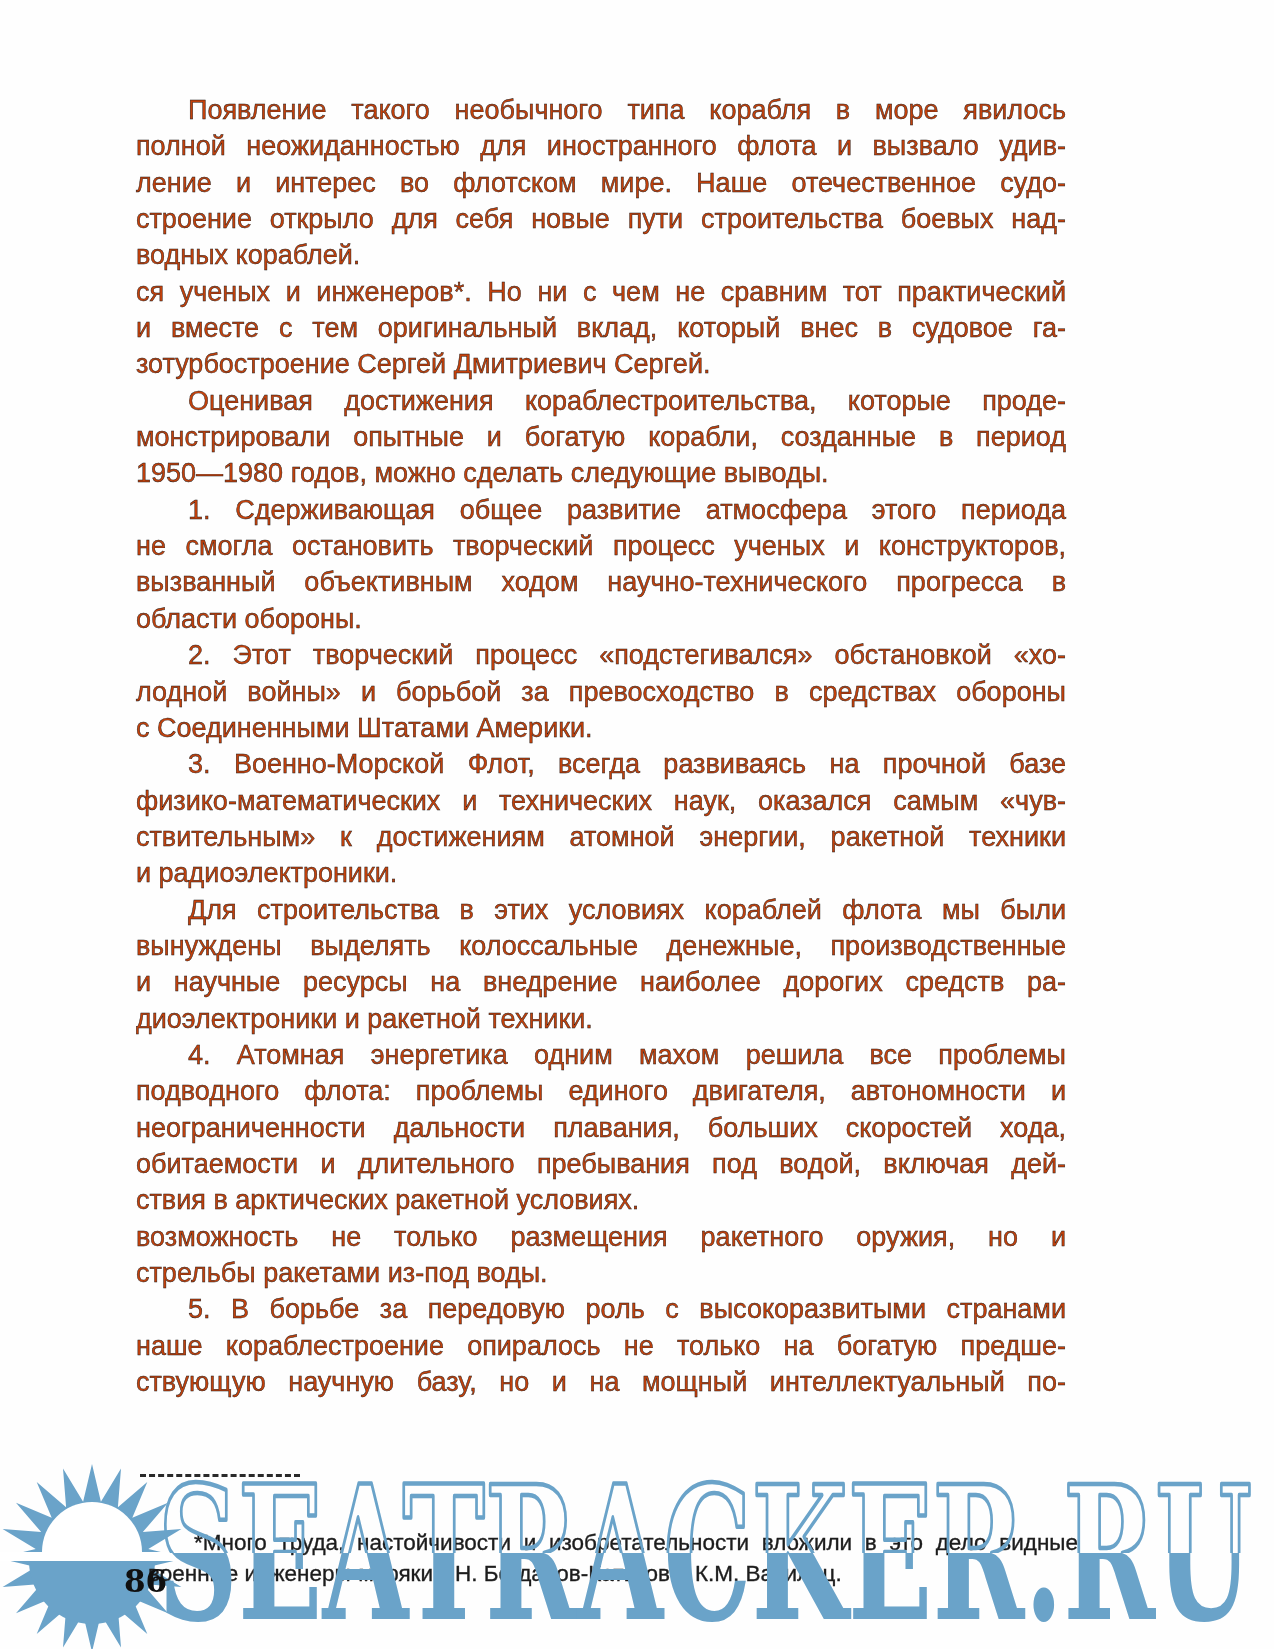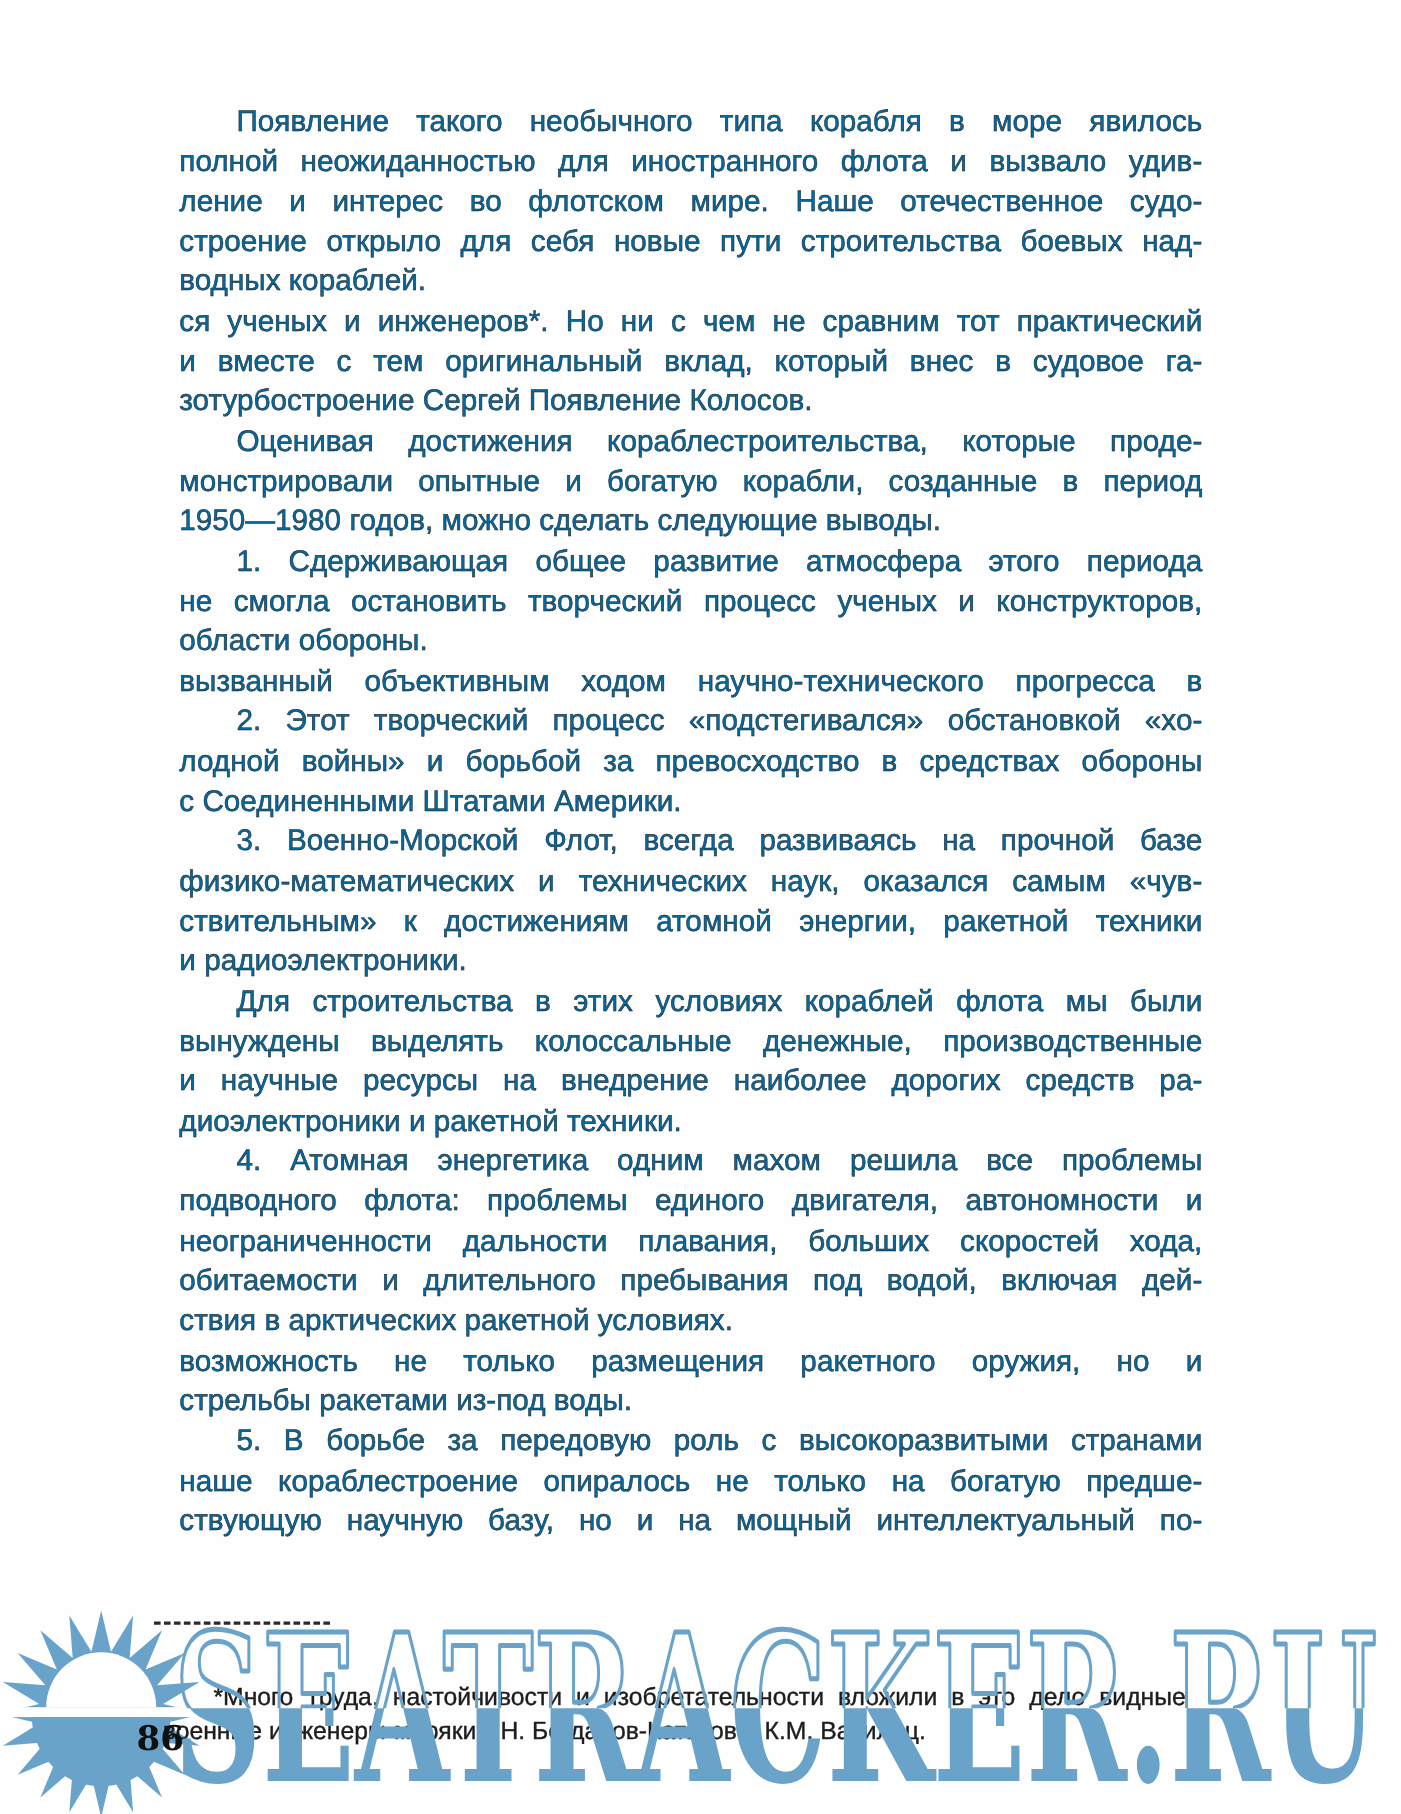--- a/index.html
+++ b/index.html
@@ -2,22 +2,22 @@
 <html><head>
 <meta charset="utf-8">
 <style>
   html,body{margin:0;padding:0;}
   body{
     width:1274px;height:1649px;position:relative;overflow:hidden;
     background:#ffffff;font-family:"Liberation Sans",sans-serif;
   }
   .page{position:absolute;inset:0;background:#fefefe;}
   .body-text{
-    position:absolute;left:163px;top:92px;width:930px;
-    font-size:27px;line-height:36.35px;color:#0369a1;
+    position:absolute;left:136px;top:92px;width:930px;
+    font-size:27px;line-height:36.35px;color:#c2410c;
     -webkit-text-stroke:0.45px #1b1b1b;
     z-index:3;
   }
   .line{text-align:justify;text-align-last:justify;}
   .line.pfirst{text-indent:52px;}
   .line.plast{text-align-last:left;}
   .fn-rule{
     position:absolute;left:140px;top:1474px;width:160px;height:0;
     border-top:3px dashed #2a2a2a;z-index:3;
   }
@@ -45,32 +45,32 @@
       <div class="paragraph">
         <div class="line pfirst">Появление такого необычного типа корабля в море явилось</div>
         <div class="line">полной неожиданностью для иностранного флота и вызвало удив-</div>
         <div class="line">ление и интерес во флотском мире. Наше отечественное судо-</div>
         <div class="line">строение открыло для себя новые пути строительства боевых над-</div>
         <div class="line plast">водных кораблей.</div>
       </div>
       <div class="paragraph">
         <div class="line">ся ученых и инженеров*. Но ни с чем не сравним тот практический</div>
         <div class="line">и вместе с тем оригинальный вклад, который внес в судовое га-</div>
-        <div class="line plast">зотурбостроение Сергей Появление Колосов.</div>
+        <div class="line plast">зотурбостроение Сергей Дмитриевич Сергей.</div>
       </div>
       <div class="paragraph">
         <div class="line pfirst">Оценивая достижения кораблестроительства, которые проде-</div>
         <div class="line">монстрировали опытные и богатую корабли, созданные в период</div>
         <div class="line plast">1950—1980 годов, можно сделать следующие выводы.</div>
       </div>
       <div class="paragraph">
         <div class="line pfirst">1. Сдерживающая общее развитие атмосфера этого периода</div>
         <div class="line">не смогла остановить творческий процесс ученых и конструкторов,</div>
+        <div class="line">вызванный объективным ходом научно-технического прогресса в</div>
         <div class="line plast">области обороны.</div>
-        <div class="line">вызванный объективным ходом научно-технического прогресса в</div>
       </div>
       <div class="paragraph">
         <div class="line pfirst">2. Этот творческий процесс «подстегивался» обстановкой «хо-</div>
         <div class="line">лодной войны» и борьбой за превосходство в средствах обороны</div>
         <div class="line plast">с Соединенными Штатами Америки.</div>
       </div>
       <div class="paragraph">
         <div class="line pfirst">3. Военно-Морской Флот, всегда развиваясь на прочной базе</div>
         <div class="line">физико-математических и технических наук, оказался самым «чув-</div>
         <div class="line">ствительным» к достижениям атомной энергии, ракетной техники</div>

